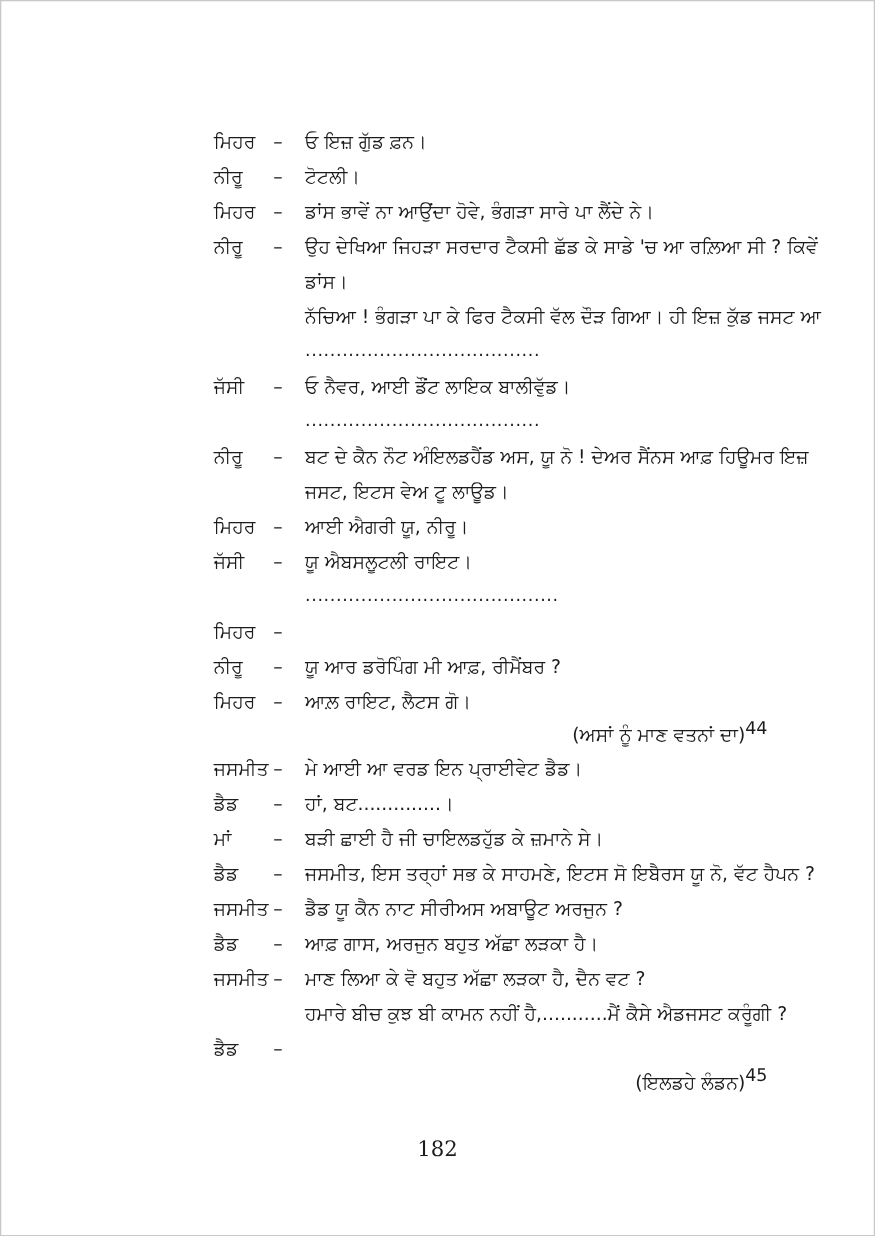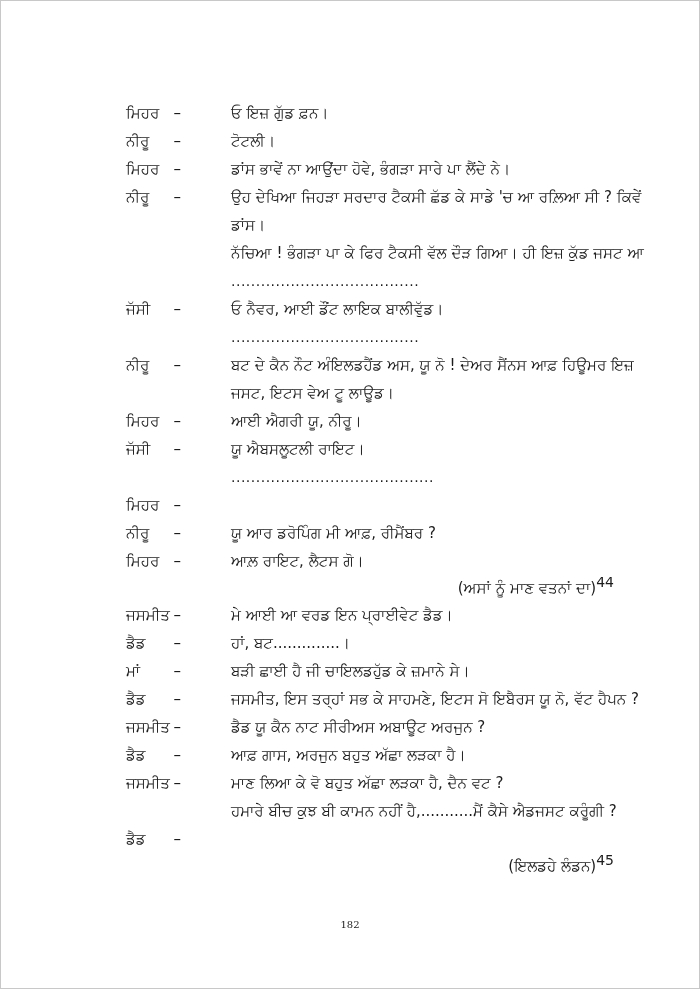--- a/index.html
+++ b/index.html
@@ -29,29 +29,29 @@
     align-items: flex-start;
     min-height: 28px;
     line-height: 28px;
     font-size: 15px;
   }
   .leftcol {
     flex: 0 0 55px;
     display: flex;
     justify-content: space-between;
     white-space: nowrap;
+    margin-left: 45px;
   }
   .leftcol .speaker { text-align: left; }
   .leftcol .dash { text-align: right; }
   .gap { flex: 0 0 18px; }
   .speechtext {
     flex: 1 1 auto;
     white-space: nowrap;
     overflow: visible;
-    margin-left: 32px;
   }
   .separator .speechtext {
     letter-spacing: 0.5px;
     font-size: 14px;
   }
   .citation {
     display: block;
     text-align: right;
     min-height: 26px;
     line-height: 26px;
@@ -61,21 +61,21 @@
   .citation sup {
     font-size: 14px;
     line-height: 0;
   }
   .page-number {
     position: absolute;
     bottom: 58px;
     left: 0;
     width: 100%;
     text-align: center;
-    font-size: 10px;
+    font-size: 17px;
     font-family: "DejaVu Serif", "Liberation Serif", serif;
     color: #1c1c1c;
   }
 </style>
 </head>
 <body>
 
 <div class="page">
   <div class="content">
       <div class="dline">

